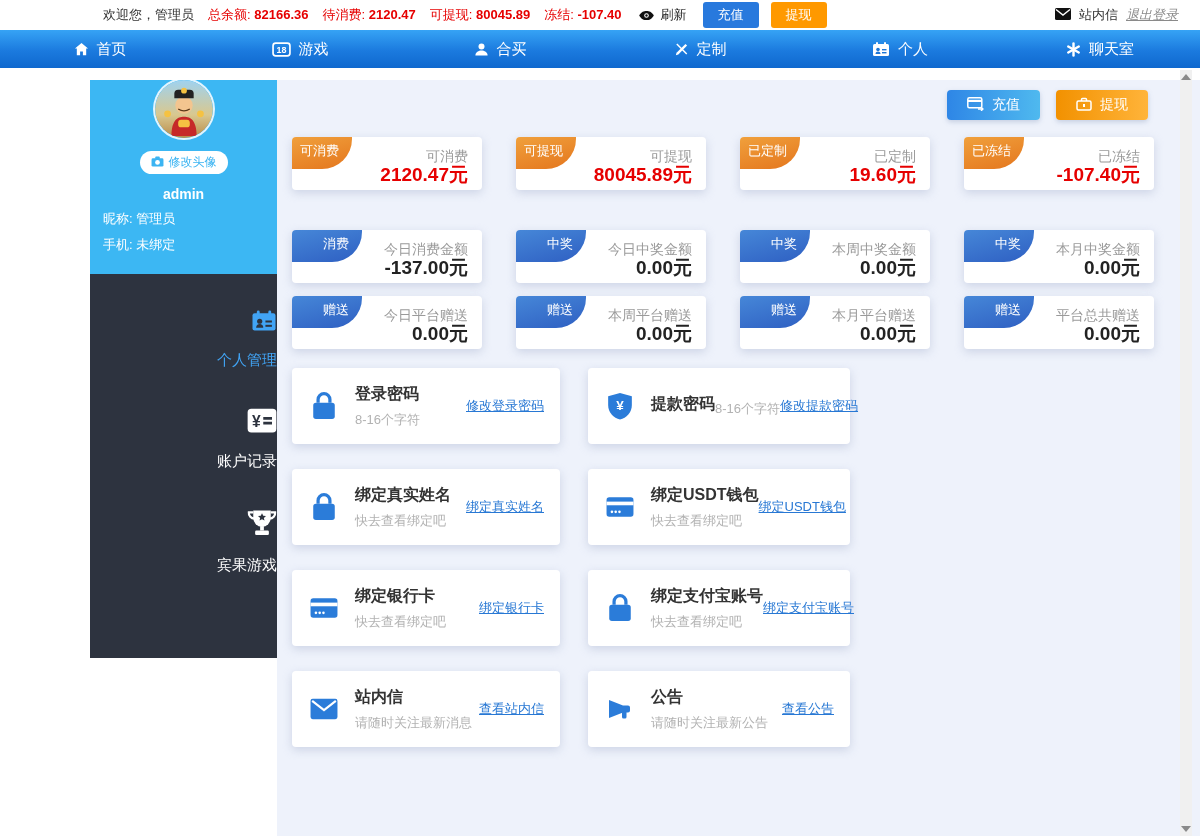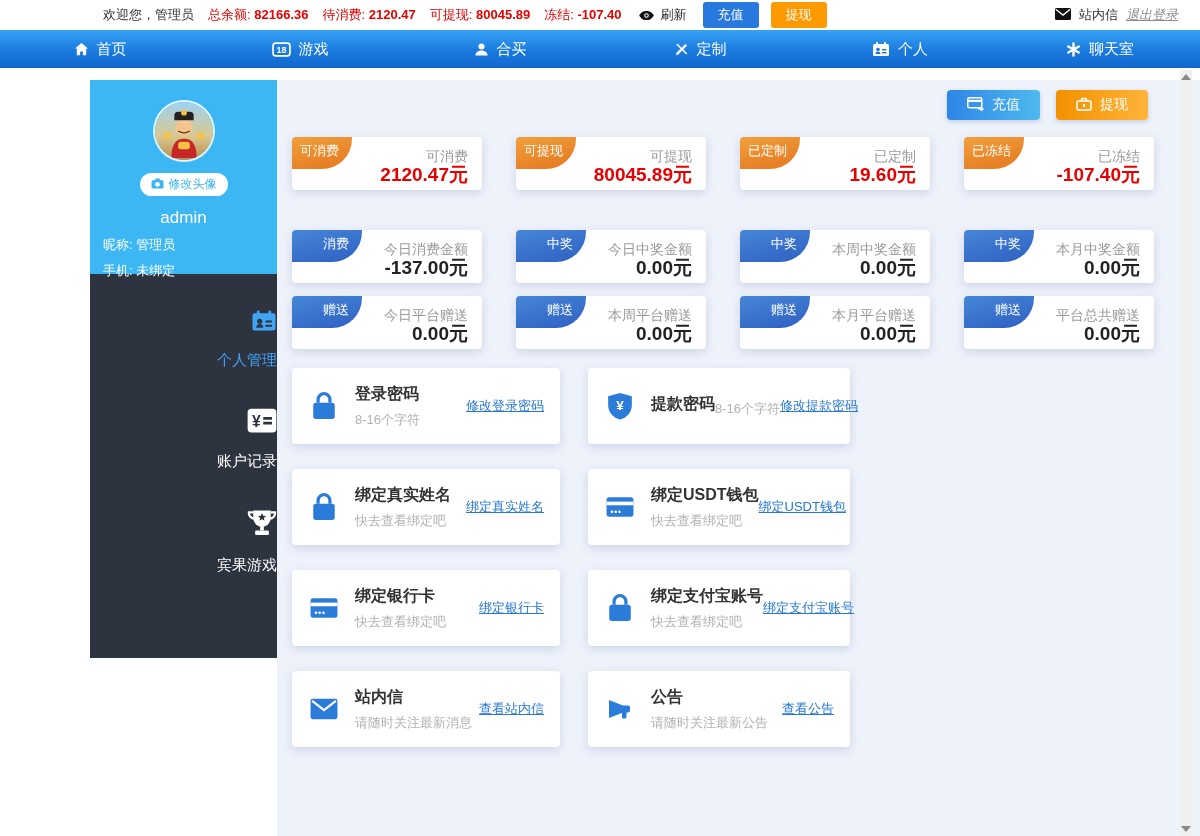--- a/index.html
+++ b/index.html
@@ -20,24 +20,24 @@
   .tbtn.orange { background:#ff9900; }
   .top-right { margin-left:auto; display:flex; align-items:center; gap:8px; padding-right:8px; }
   .top-right .sitemail { color:#333; }
   .logout { color:#8a8a8a; font-style:italic; text-decoration:underline; cursor:pointer; }
   
   .nav { height:38px; background:linear-gradient(180deg,#36a3f5 0%,#1b7ade 55%,#0f68ce 100%); display:flex; }
   .nav-item { flex:1; display:flex; align-items:center; justify-content:center; gap:8px; color:#fff; font-size:15px; cursor:pointer; }
   .nicon { display:inline-flex; align-items:center; }
   
   .sidebar { position:absolute; left:90px; top:80px; width:187px; }
-  .side-blue { background:#3cb7f3; padding-top:22px; height:194px; text-align:center; color:#fff; }
+  .side-blue { background:#3cb7f3; height:194px; text-align:center; color:#fff; }
   .avatar { width:58px; height:58px; border-radius:50%; margin:0 auto; display:block; box-shadow:0 0 0 2px rgba(255,255,255,.85); }
   .pill { display:inline-flex; align-items:center; gap:5px; background:#fff; color:#3bb4f2; font-size:12px; border-radius:12px; padding:3px 11px; margin-top:13px; cursor:pointer; }
-  .uname { font-size:17px; font-weight:normal; margin-top:12px; }
+  .uname { font-size:14px; font-weight:bold; margin-top:12px; }
   .uline { font-size:13px; text-align:left; padding-left:13px; margin-top:8px; }
   .side-dark { background:#2d333f; height:384px; padding-top:21px; text-align:center; }
   .menu-item { padding:14px 0 24px; cursor:pointer;text-align:right; }
   .menu-item .mlabel { display:block; margin-top:15px; font-size:15px; color:#fff; }
   .menu-item.active .mlabel { color:#41a4f5; }
   
   .panel { position:absolute; left:277px; top:80px; width:923px; height:756px; background:#eef2fb; padding-top:10px; }
   .actions { display:flex; justify-content:flex-end; gap:16px; padding-right:52px; height:30px; }
   .abtn { display:inline-flex; align-items:center; gap:8px; color:#fff; font-size:14px; border:none; border-radius:4px; padding:0 20px; height:30px; cursor:pointer; font-family:inherit; box-shadow:0 2px 5px rgba(120,140,180,.35); }
   .abtn.blue { background:linear-gradient(90deg,#2e86e6,#4fb9ef); }

